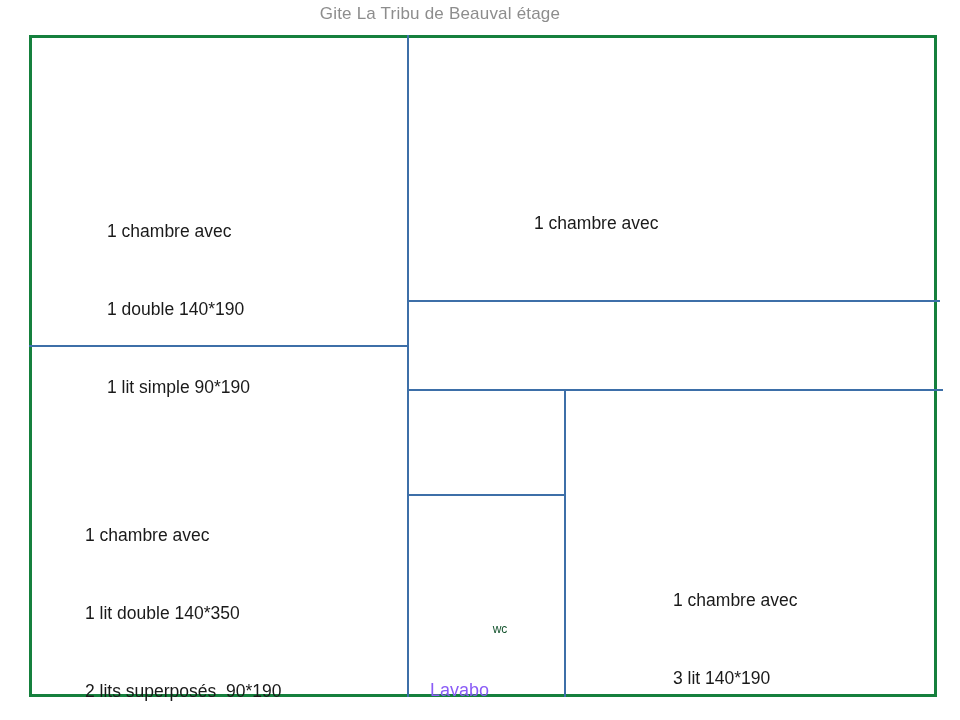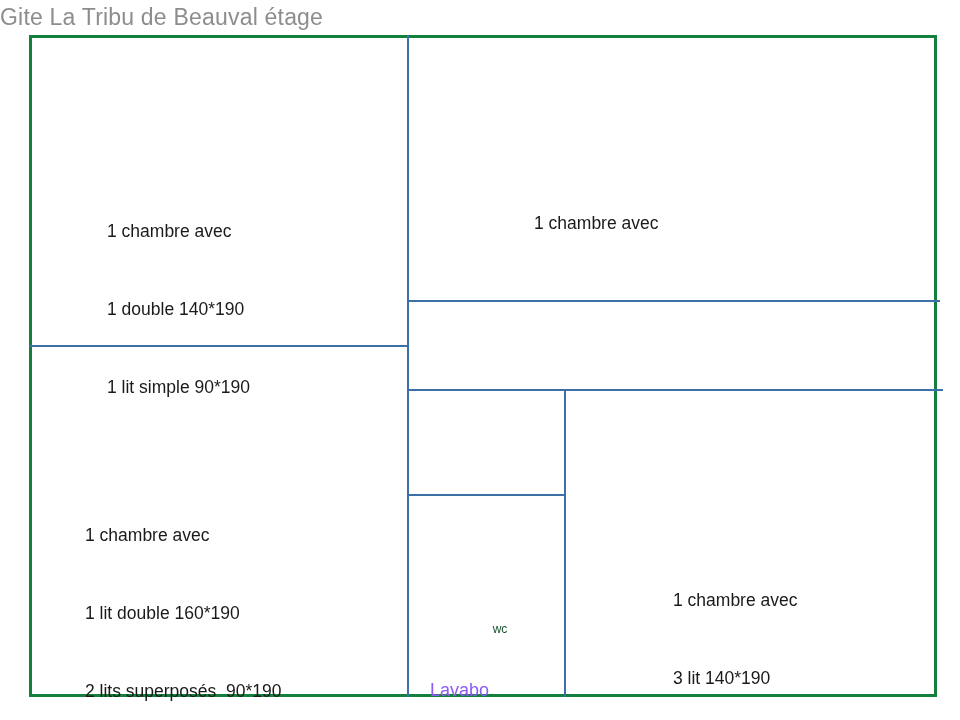--- a/index.html
+++ b/index.html
@@ -14,22 +14,22 @@
     overflow: hidden;
     font-family: "Liberation Sans", sans-serif;
     -webkit-font-smoothing: antialiased;
   }
 
   #floorplan-title {
     position: absolute;
     left: 0;
     top: 4px;
     width: 880px;
-    text-align: left;
-    font-size: 23px;
+    text-align: center;
+    font-size: 17px;
     color: #8d8d8d;
     letter-spacing: 0.2px;
     white-space: nowrap;
   }
 
   
   #plan {
     position: absolute;
     left: 29px;
     top: 35px;
@@ -106,21 +106,21 @@
     <span class="line">1 double 140*190</span>
     <span class="line">1 lit simple 90*190</span>
   </div>
 
   <div class="room-label" id="label-room-top-right">
     <span class="line">1 chambre avec</span>
   </div>
 
   <div class="room-label" id="label-room-bottom-left">
     <span class="line">1 chambre avec</span>
-    <span class="line">1 lit double 160*190</span>
+    <span class="line">1 lit double 140*350</span>
     <span class="line">2 lits superposés  90*190</span>
   </div>
 
   <div class="room-label" id="label-room-bottom-right">
     <span class="line">1 chambre avec</span>
     <span class="line">3 lit 140*190</span>
   </div>
 
   <div id="label-wc">wc</div>
   <div id="label-lavabo">Lavabo</div>

